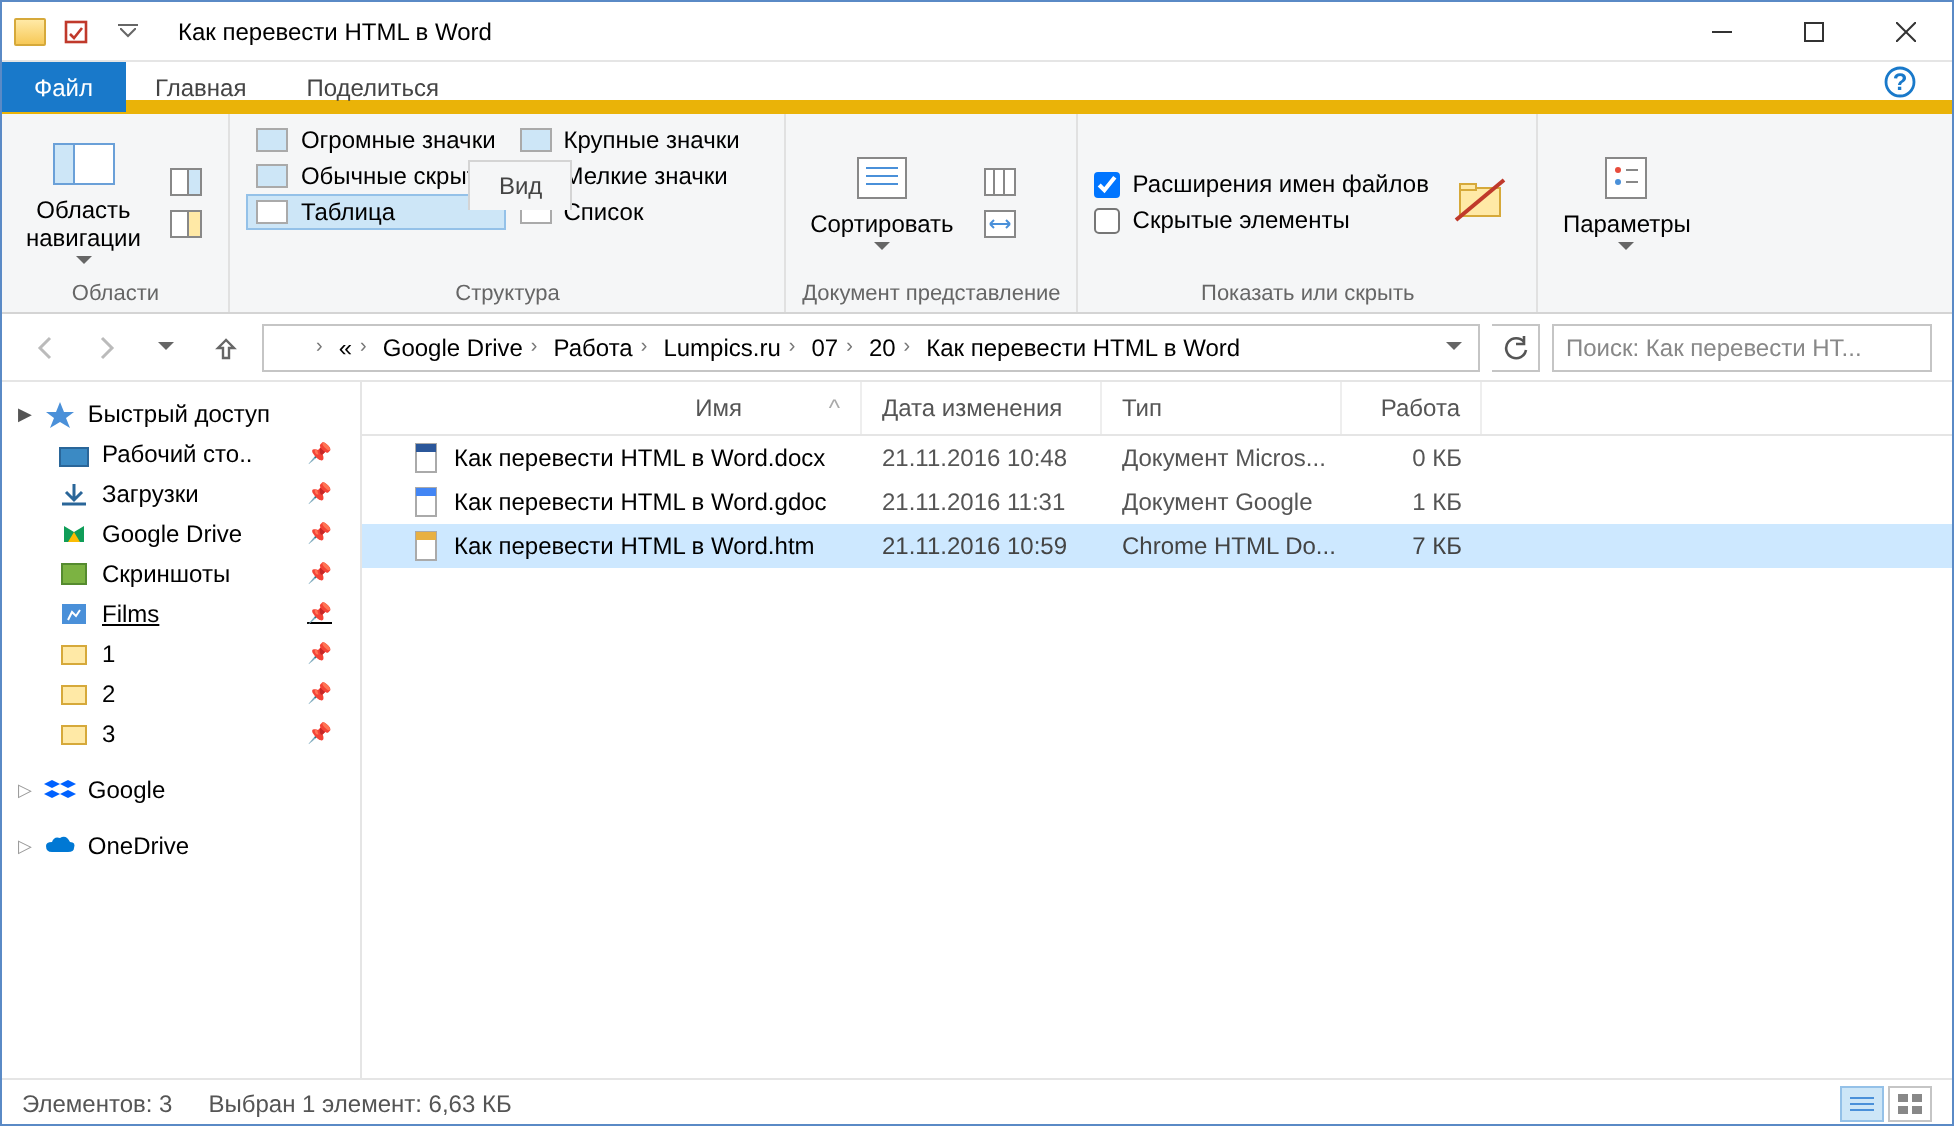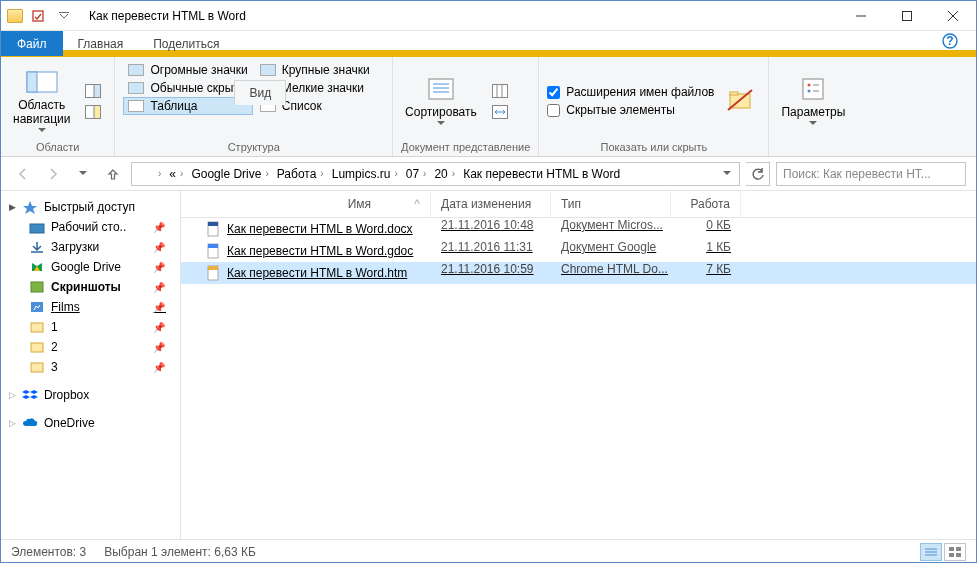--- a/index.html
+++ b/index.html
@@ -41,21 +41,21 @@
 .tree .item .pin { margin-left: auto; margin-right: 10px; color: #aaa; font-size: 10px; }
 .tree .item .ico { width: 16px; height: 14px; flex: none; }
 .tree .spacer { height: 8px; }
 .files { flex: 1; }
 .fhead { display: flex; border-bottom: 1px solid #e5e5e5; color: #555; }
 .fhead div { padding: 6px 10px; border-right: 1px solid #eee; }
 .col-name { width: 250px; text-align: right; }
 .col-date { width: 120px; }
 .col-type { width: 120px; }
 .col-size { width: 70px; text-align: right; }
-.frow { display: flex; height: 22px; cursor: default; text-decoration: underline; }
+.frow { display: flex; align-items: center; height: 22px; cursor: default; }
 .frow .fname { width: 250px; padding-left: 24px; display: flex; align-items: center; gap: 6px; white-space: nowrap; overflow: hidden; }
 .frow .fdate { width: 120px; padding-left: 10px; color: #555; }
 .frow .ftype { width: 120px; padding-left: 10px; color: #555; white-space: nowrap; overflow: hidden; }
 .frow .fsize { width: 70px; text-align: right; padding-right: 10px; color: #555; }
 .frow.sel { background: #cde8ff; }
 .frow.sel .fdate, .frow.sel .ftype, .frow.sel .fsize { color: #444; }
 .fic { width: 16px; height: 16px; flex: none; }
 .status { height: 24px; border-top: 1px solid #e5e5e5; display: flex; align-items: center; padding: 0 10px; gap: 18px; color: #555; font-size: 11px; }
 .status .views { margin-left: auto; display: flex; gap: 2px; }
 .status .vbtn { width: 22px; height: 18px; border: 1px solid #c5c5c5; display: flex; align-items: center; justify-content: center; cursor: default; }
@@ -332,21 +332,21 @@
           <span class="pin">📌</span>
         </div>
         <div class="item" style="padding-left: 12px;">
           <svg class="ico" width="16" height="14">
             <path d="M3 3 L8 6 L13 3 L13 11 L3 11 Z" fill="#0f9d58"></path>
             <path d="M8 6 L5 11 L11 11 Z" fill="#fbbc04"></path>
           </svg>
           <span>Google Drive</span>
           <span class="pin">📌</span>
         </div>
-        <div class="item" style="padding-left: 12px; font-weight: bold;">
+        <div class="item" style="padding-left: 12px;">
           <svg class="ico" width="16" height="14">
             <rect x="2" y="2" width="12" height="10" fill="#7cb342" stroke="#558b2f"></rect>
           </svg>
           <span>Скриншоты</span>
           <span class="pin">📌</span>
         </div>
         <div class="item" style="padding-left: 12px; text-decoration: underline;">
           <svg class="ico" width="16" height="14">
             <rect x="2" y="2" width="12" height="10" fill="#4a90d9"></rect>
             <path d="M5 10 L7 6 L9 8 L11 5" stroke="#fff" fill="none"></path>
@@ -375,21 +375,21 @@
           <span>3</span>
           <span class="pin">📌</span>
         </div>
       </div>
     <div class="spacer"></div>
     <div class="item" style="margin-left:-12px">
         <span style="color:#999;font-size:9px">▷</span>
         <svg class="ico" width="16" height="14">
           <path d="M4 2 L8 4 L4 6 L0 4 Z M12 2 L16 4 L12 6 L8 4 Z M4 7 L8 9 L4 11 L0 9 Z M12 7 L16 9 L12 11 L8 9 Z" fill="#0061ff"></path>
         </svg>
-        <span>Dropbox</span>
+        <span>Google</span>
       </div>
     <div class="spacer"></div>
     <div class="item" style="margin-left:-12px">
         <span style="color:#999;font-size:9px">▷</span>
         <svg class="ico" width="16" height="14">
           <path d="M4 10 Q1 10 1 7 Q1 5 4 5 Q5 2 8 3 Q11 1 13 5 Q16 5 15 8 Q15 10 12 10 Z" fill="#0078d4"></path>
         </svg>
         <span>OneDrive</span>
       </div>
   </div>

